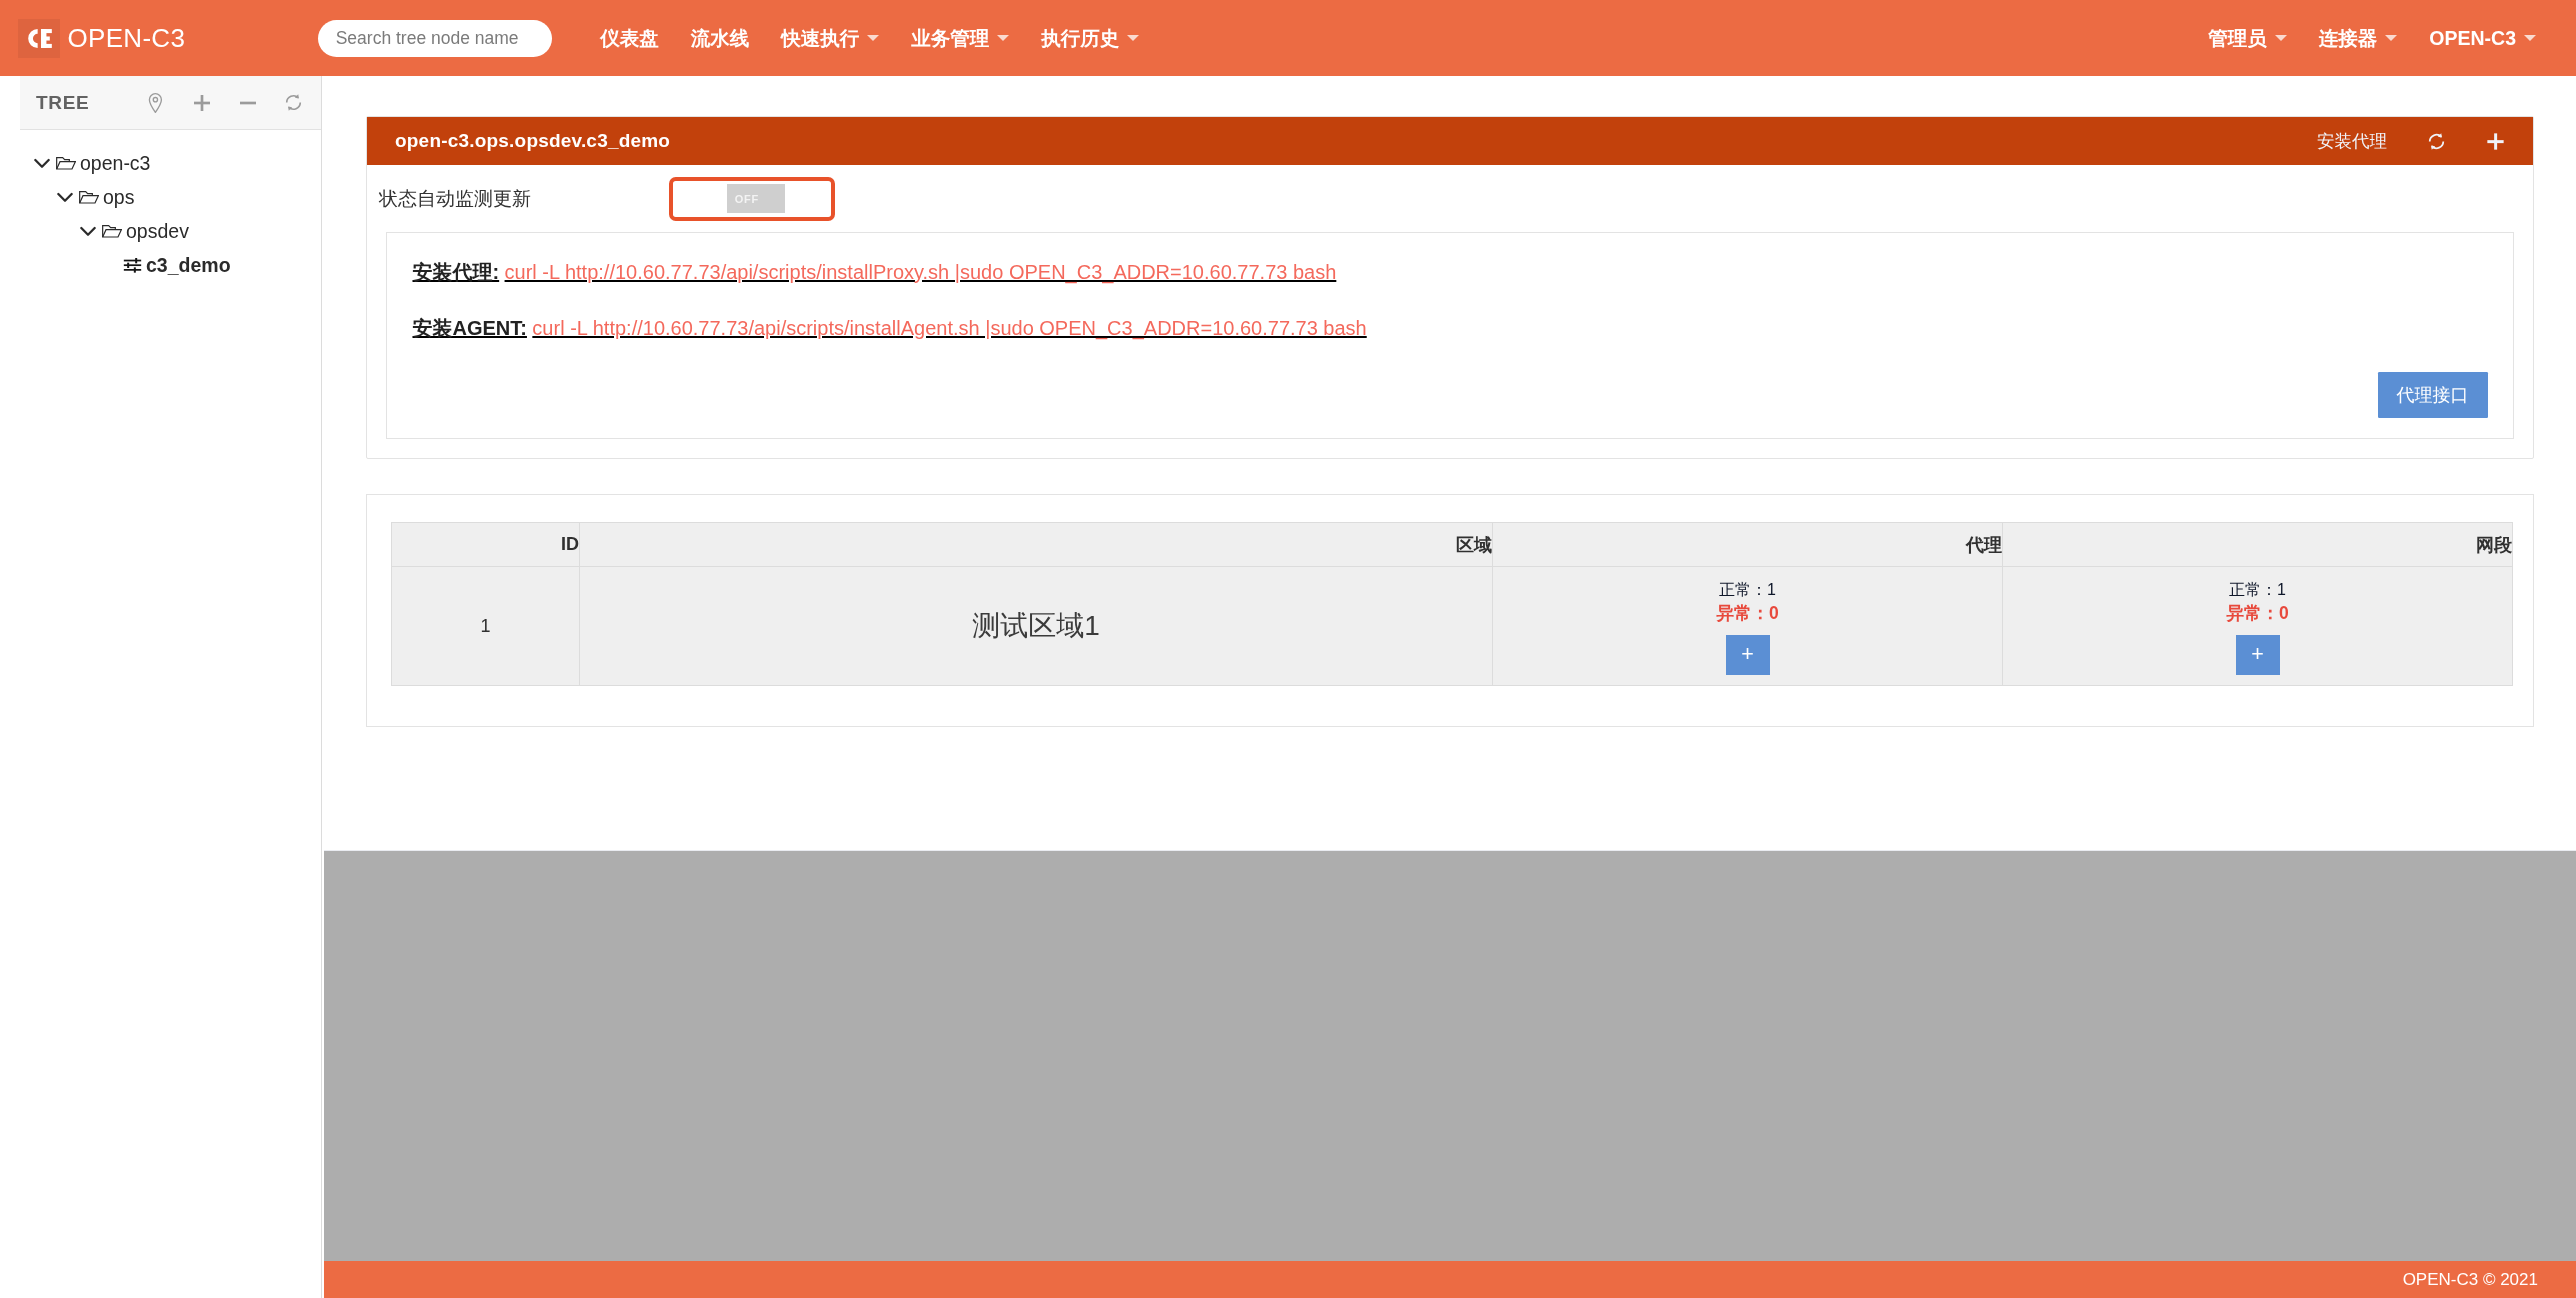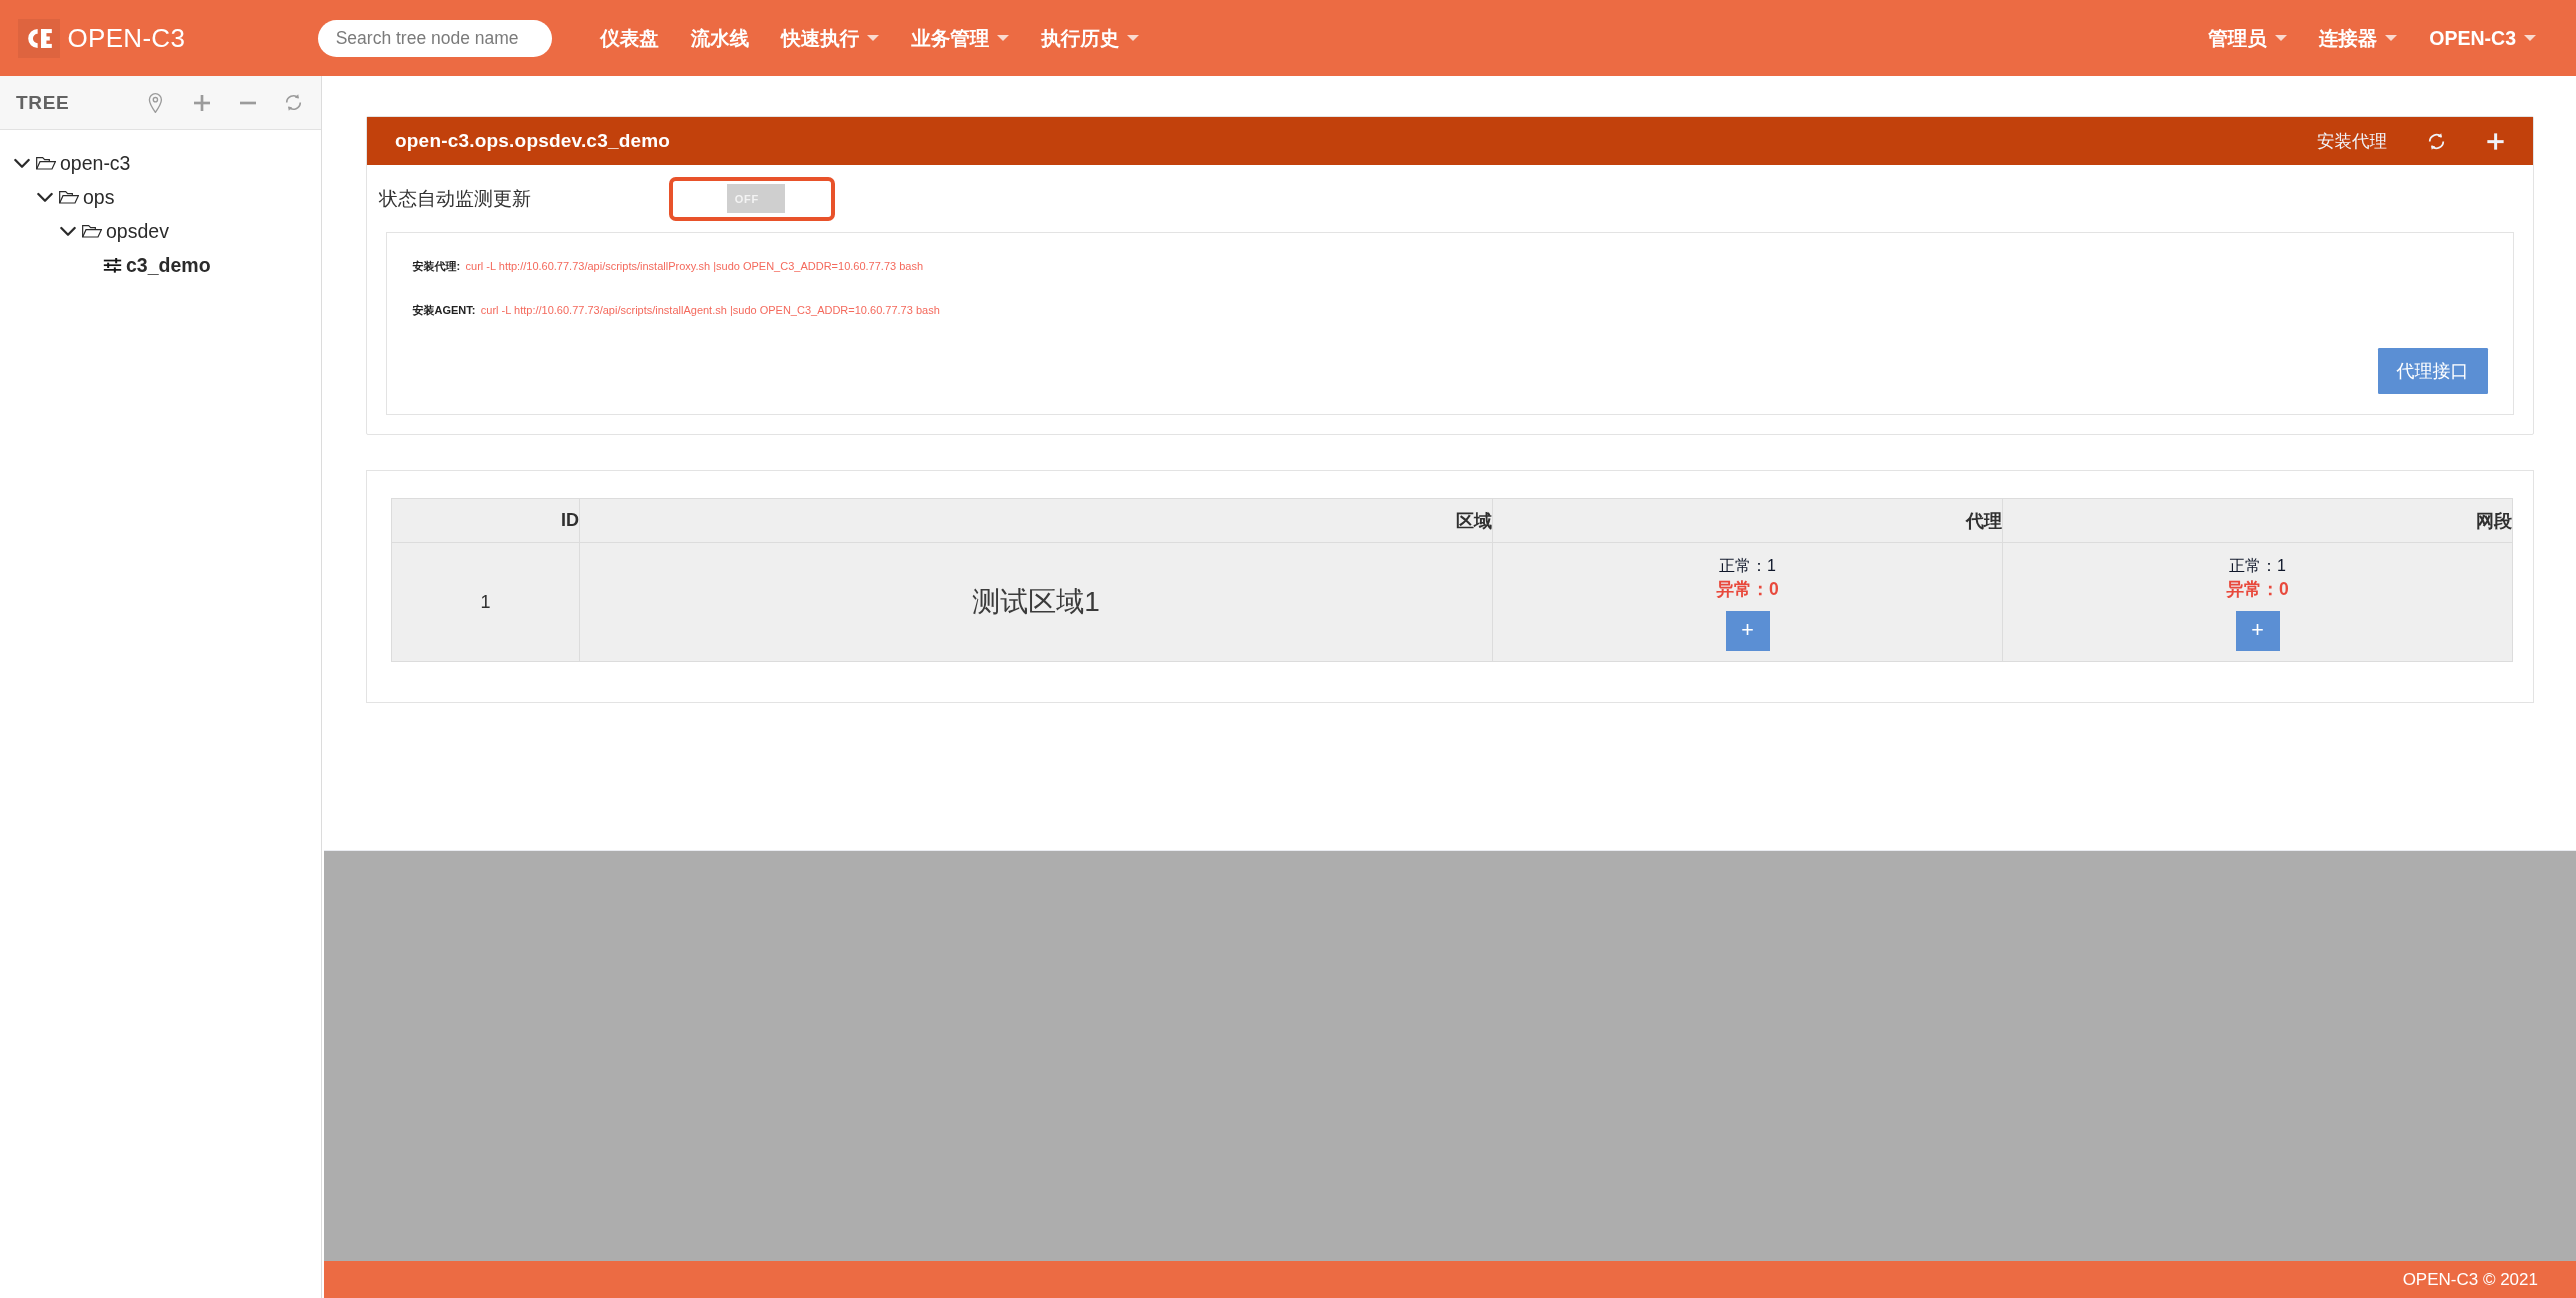--- a/index.html
+++ b/index.html
@@ -63,20 +63,21 @@
     border-top: 6.7px solid rgba(255,255,255,0.75);
     display: inline-block;
   }
 
   
   .sidebar {
     position: absolute; top: 76px; left: 0;
     width: 322px; height: 1222px;
     background: #ffffff;
     border-right: 1.3px solid #dcdcdc;
+    padding-left: 20px;
   }
   .tree-header {
     height: 54px; background: #f7f7f7;
     border-bottom: 1.3px solid #e2e2e2;
     display: flex; align-items: center;
     padding: 0 16px;
   }
   .tree-title {
     font-size: 19px; font-weight: 700; color: #636363;
     letter-spacing: 0.7px;
@@ -159,21 +160,21 @@
     margin-left: 7.4px; letter-spacing: 0.7px;
   }
 
   .cmd-box {
     margin: 0 19px 19px 19px;
     border: 1.3px solid #e3e3e3;
     background: #ffffff;
     padding: 25.5px 25.5px 20px 25.5px;
   }
   .cmd-line {
-    font-size: 11px; margin-bottom: 29.5px; white-space: nowrap;
+    font-size: 20px; margin-bottom: 29.5px; white-space: nowrap; text-decoration: underline;
   }
   .cmd-line:last-of-type { margin-bottom: 14.8px; }
   .cmd-key { color: #222222; font-weight: 700; }
   .cmd-val { color: #f4695c; margin-left: 5.4px; }
   .cmd-actions { display: flex; justify-content: flex-end; margin-top: 13.4px; }
   .btn-primary {
     background: #5b8fd4; color: #ffffff;
     font-size: 18px; border: none;
     padding: 11.4px 19px; cursor: pointer; border-radius: 1.3px;
     font-family: "Liberation Sans", sans-serif;

